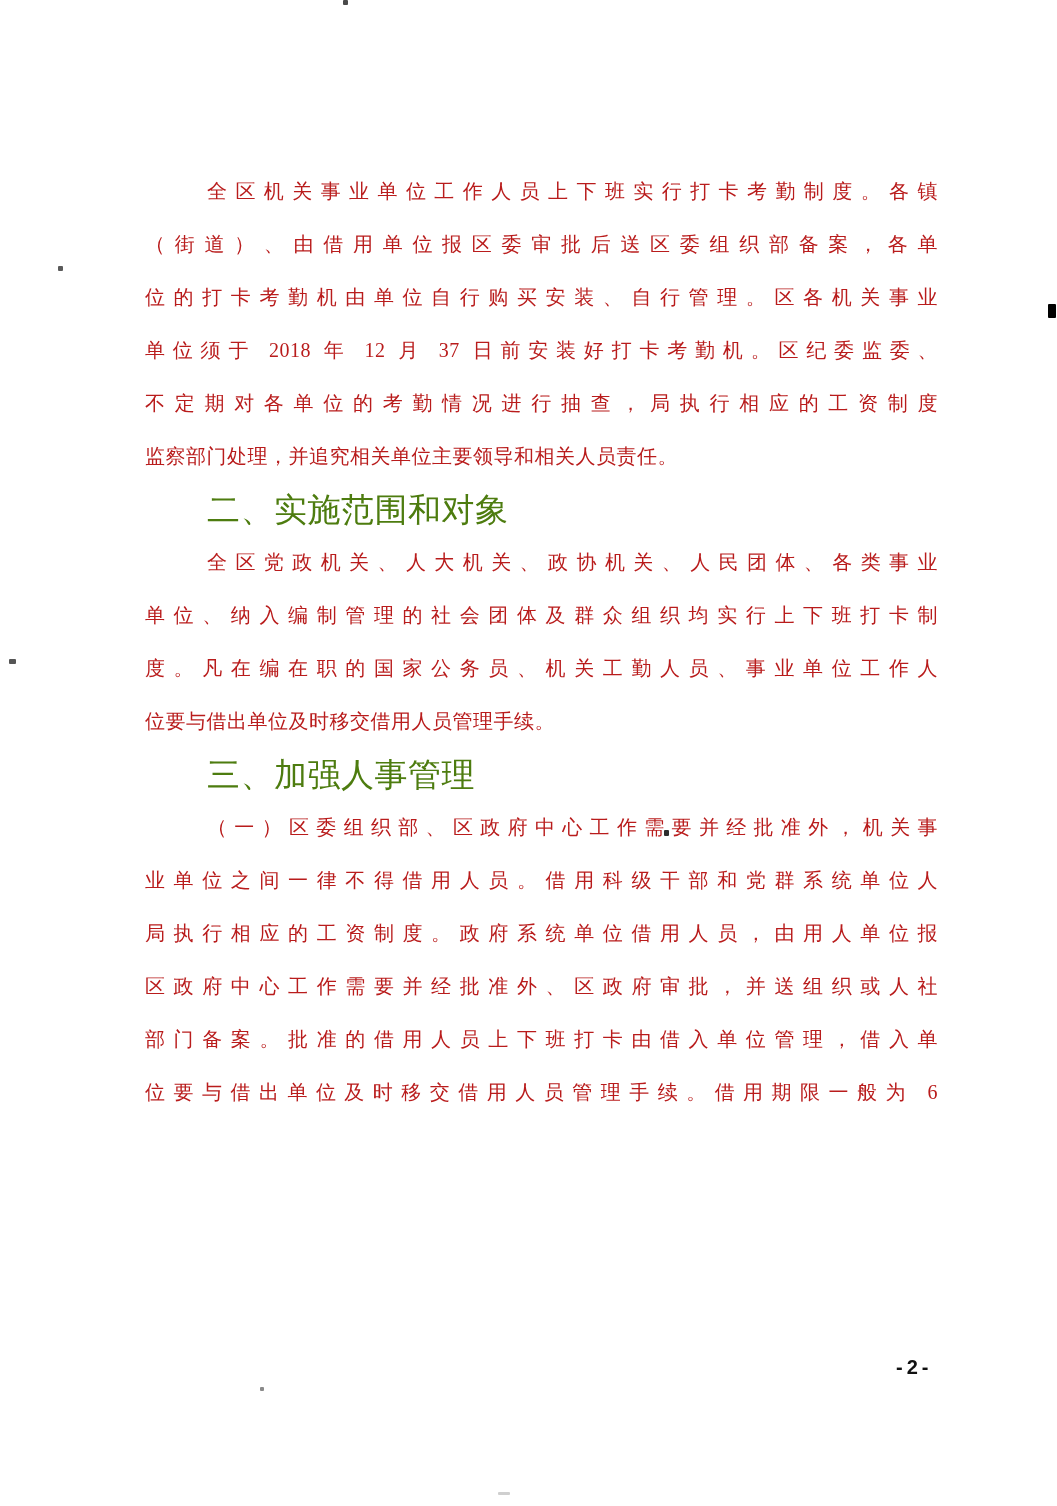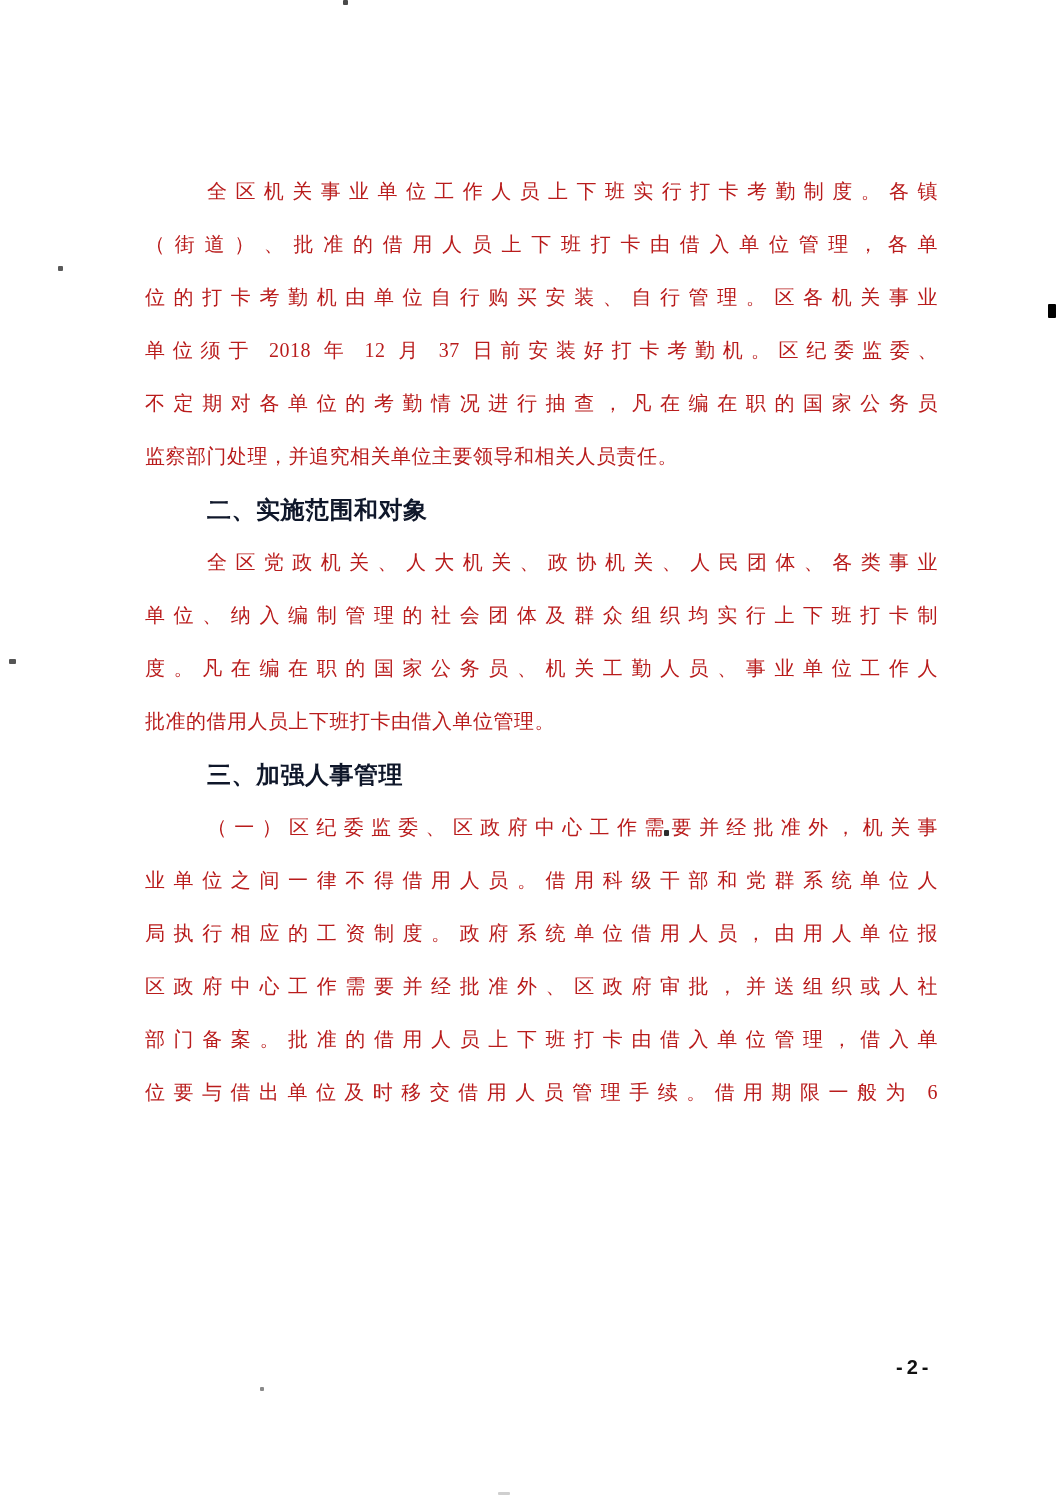--- a/index.html
+++ b/index.html
@@ -36,26 +36,26 @@
   }
   .line.first {
     padding-left: 62px;
   }
   .line.last {
     text-align: center;
     text-align-last: left;
   }
   .line.heading {
     font-family: "Liberation Sans", "DejaVu Sans", sans-serif;
-    font-weight: bold;
-    font-size: 24px;
+    font-weight: normal;
+    font-size: 33px;
     padding-left: 62px;
     text-align: left;
     text-align-last: left;
-    color: #0f172a;
+    color: #4d7c0f;
   }
   .page-number {
     position: absolute;
     left: 896px;
     top: 1356px;
     font-family: "Liberation Sans", "DejaVu Sans", sans-serif;
     font-weight: bold;
     font-size: 20px;
     letter-spacing: 4px;
     color: #111;
@@ -73,32 +73,32 @@
   .speck-bottom     { left: 260px;  top: 1387px; width: 4px;  height: 4px;  background: #8a8a8a; }
   .speck-foot       { left: 498px;  top: 1492px; width: 12px; height: 3px;  background: #cfcfcf; }
 </style>
 </head>
 <body>
 
 <div class="page">
 
   <div class="doc-body" id="doc-body">
       <div class="line body first">全区机关事业单位工作人员上下班实行打卡考勤制度。各镇</div>
-      <div class="line body">（街道）、批准的借用人员上下班打卡由借入单位管理，各单</div>
+      <div class="line body">（街道）、由借用单位报区委审批后送区委组织部备案，各单</div>
       <div class="line body">位的打卡考勤机由单位自行购买安装、自行管理。区各机关事业</div>
       <div class="line body">单位须于 2018 年 12 月 37 日前安装好打卡考勤机。区纪委监委、</div>
-      <div class="line body">不定期对各单位的考勤情况进行抽查，凡在编在职的国家公务员</div>
+      <div class="line body">不定期对各单位的考勤情况进行抽查，局执行相应的工资制度</div>
       <div class="line body last">监察部门处理，并追究相关单位主要领导和相关人员责任。</div>
       <div class="line heading">二、实施范围和对象</div>
       <div class="line body first">全区党政机关、人大机关、政协机关、人民团体、各类事业</div>
       <div class="line body">单位、纳入编制管理的社会团体及群众组织均实行上下班打卡制</div>
       <div class="line body">度。凡在编在职的国家公务员、机关工勤人员、事业单位工作人</div>
-      <div class="line body last">批准的借用人员上下班打卡由借入单位管理。</div>
+      <div class="line body last">位要与借出单位及时移交借用人员管理手续。</div>
       <div class="line heading">三、加强人事管理</div>
-      <div class="line body first">（一）区纪委监委、区政府中心工作需要并经批准外，机关事</div>
+      <div class="line body first">（一）区委组织部、区政府中心工作需要并经批准外，机关事</div>
       <div class="line body">业单位之间一律不得借用人员。借用科级干部和党群系统单位人</div>
       <div class="line body">局执行相应的工资制度。政府系统单位借用人员，由用人单位报</div>
       <div class="line body">区政府中心工作需要并经批准外、区政府审批，并送组织或人社</div>
       <div class="line body">部门备案。批准的借用人员上下班打卡由借入单位管理，借入单</div>
       <div class="line body">位要与借出单位及时移交借用人员管理手续。借用期限一般为 6</div>
     </div>
 
   <div class="page-number">-2-</div>
 
   <div class="speck speck-top"></div>

